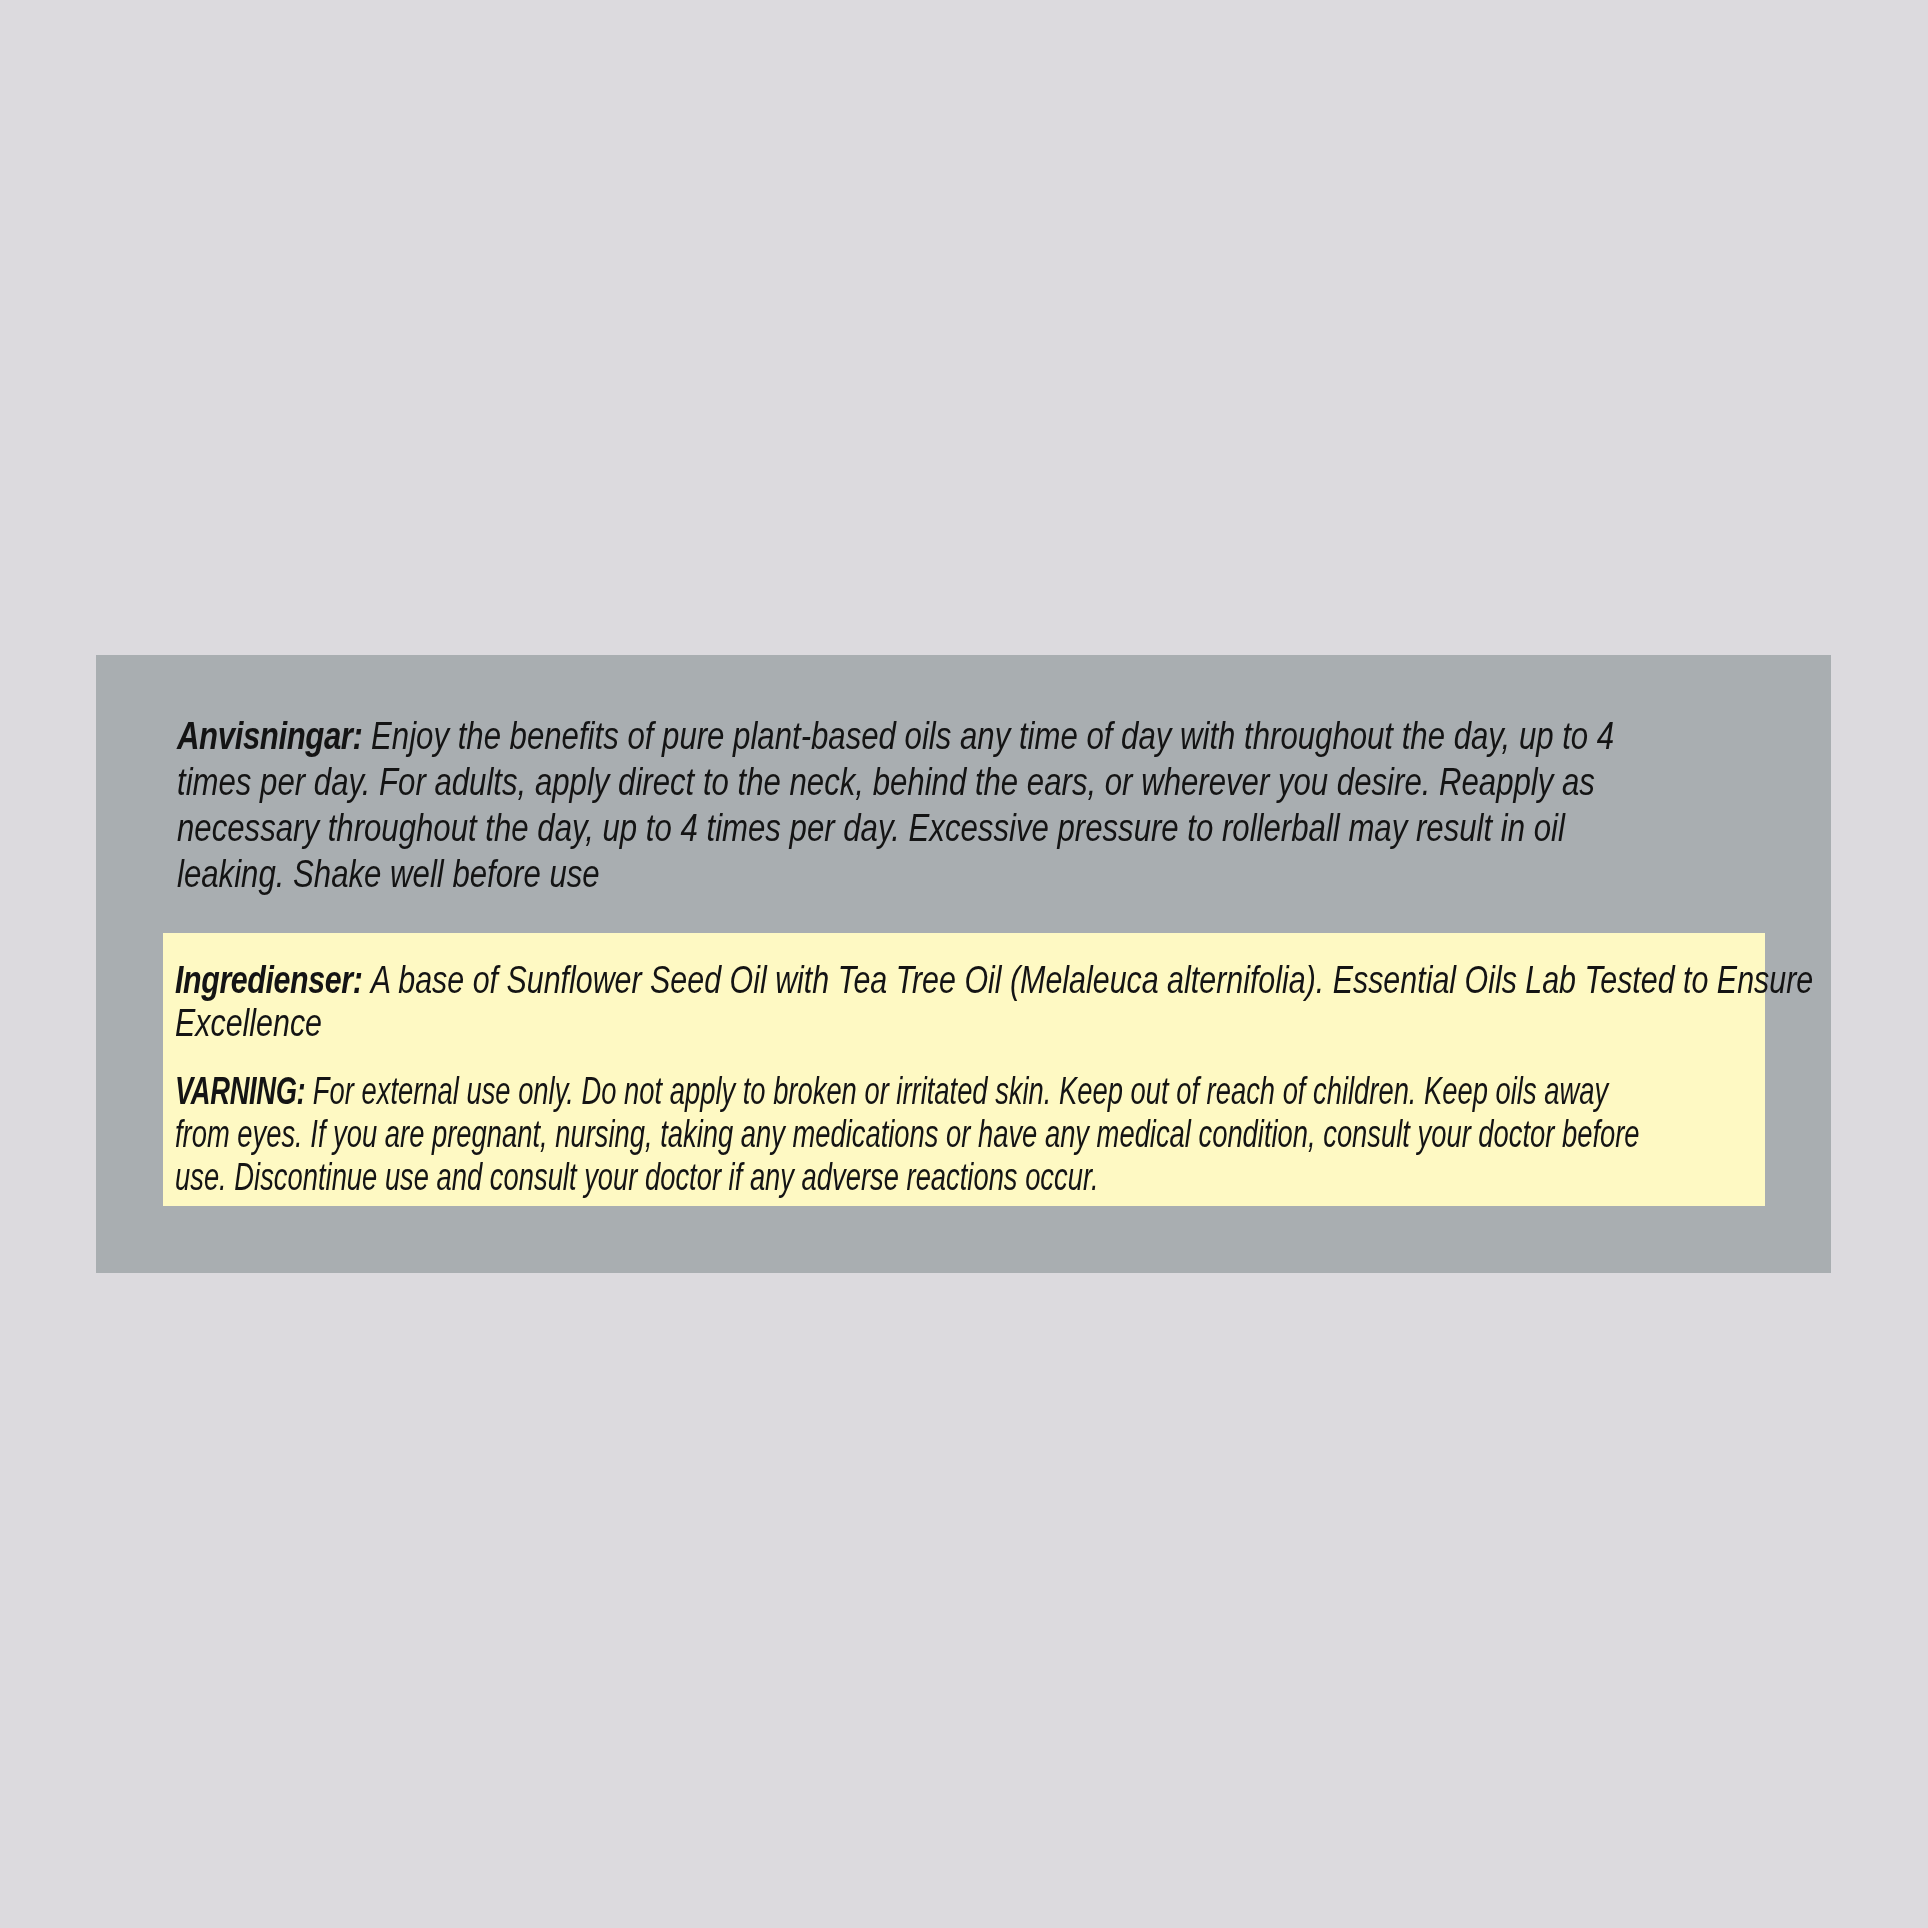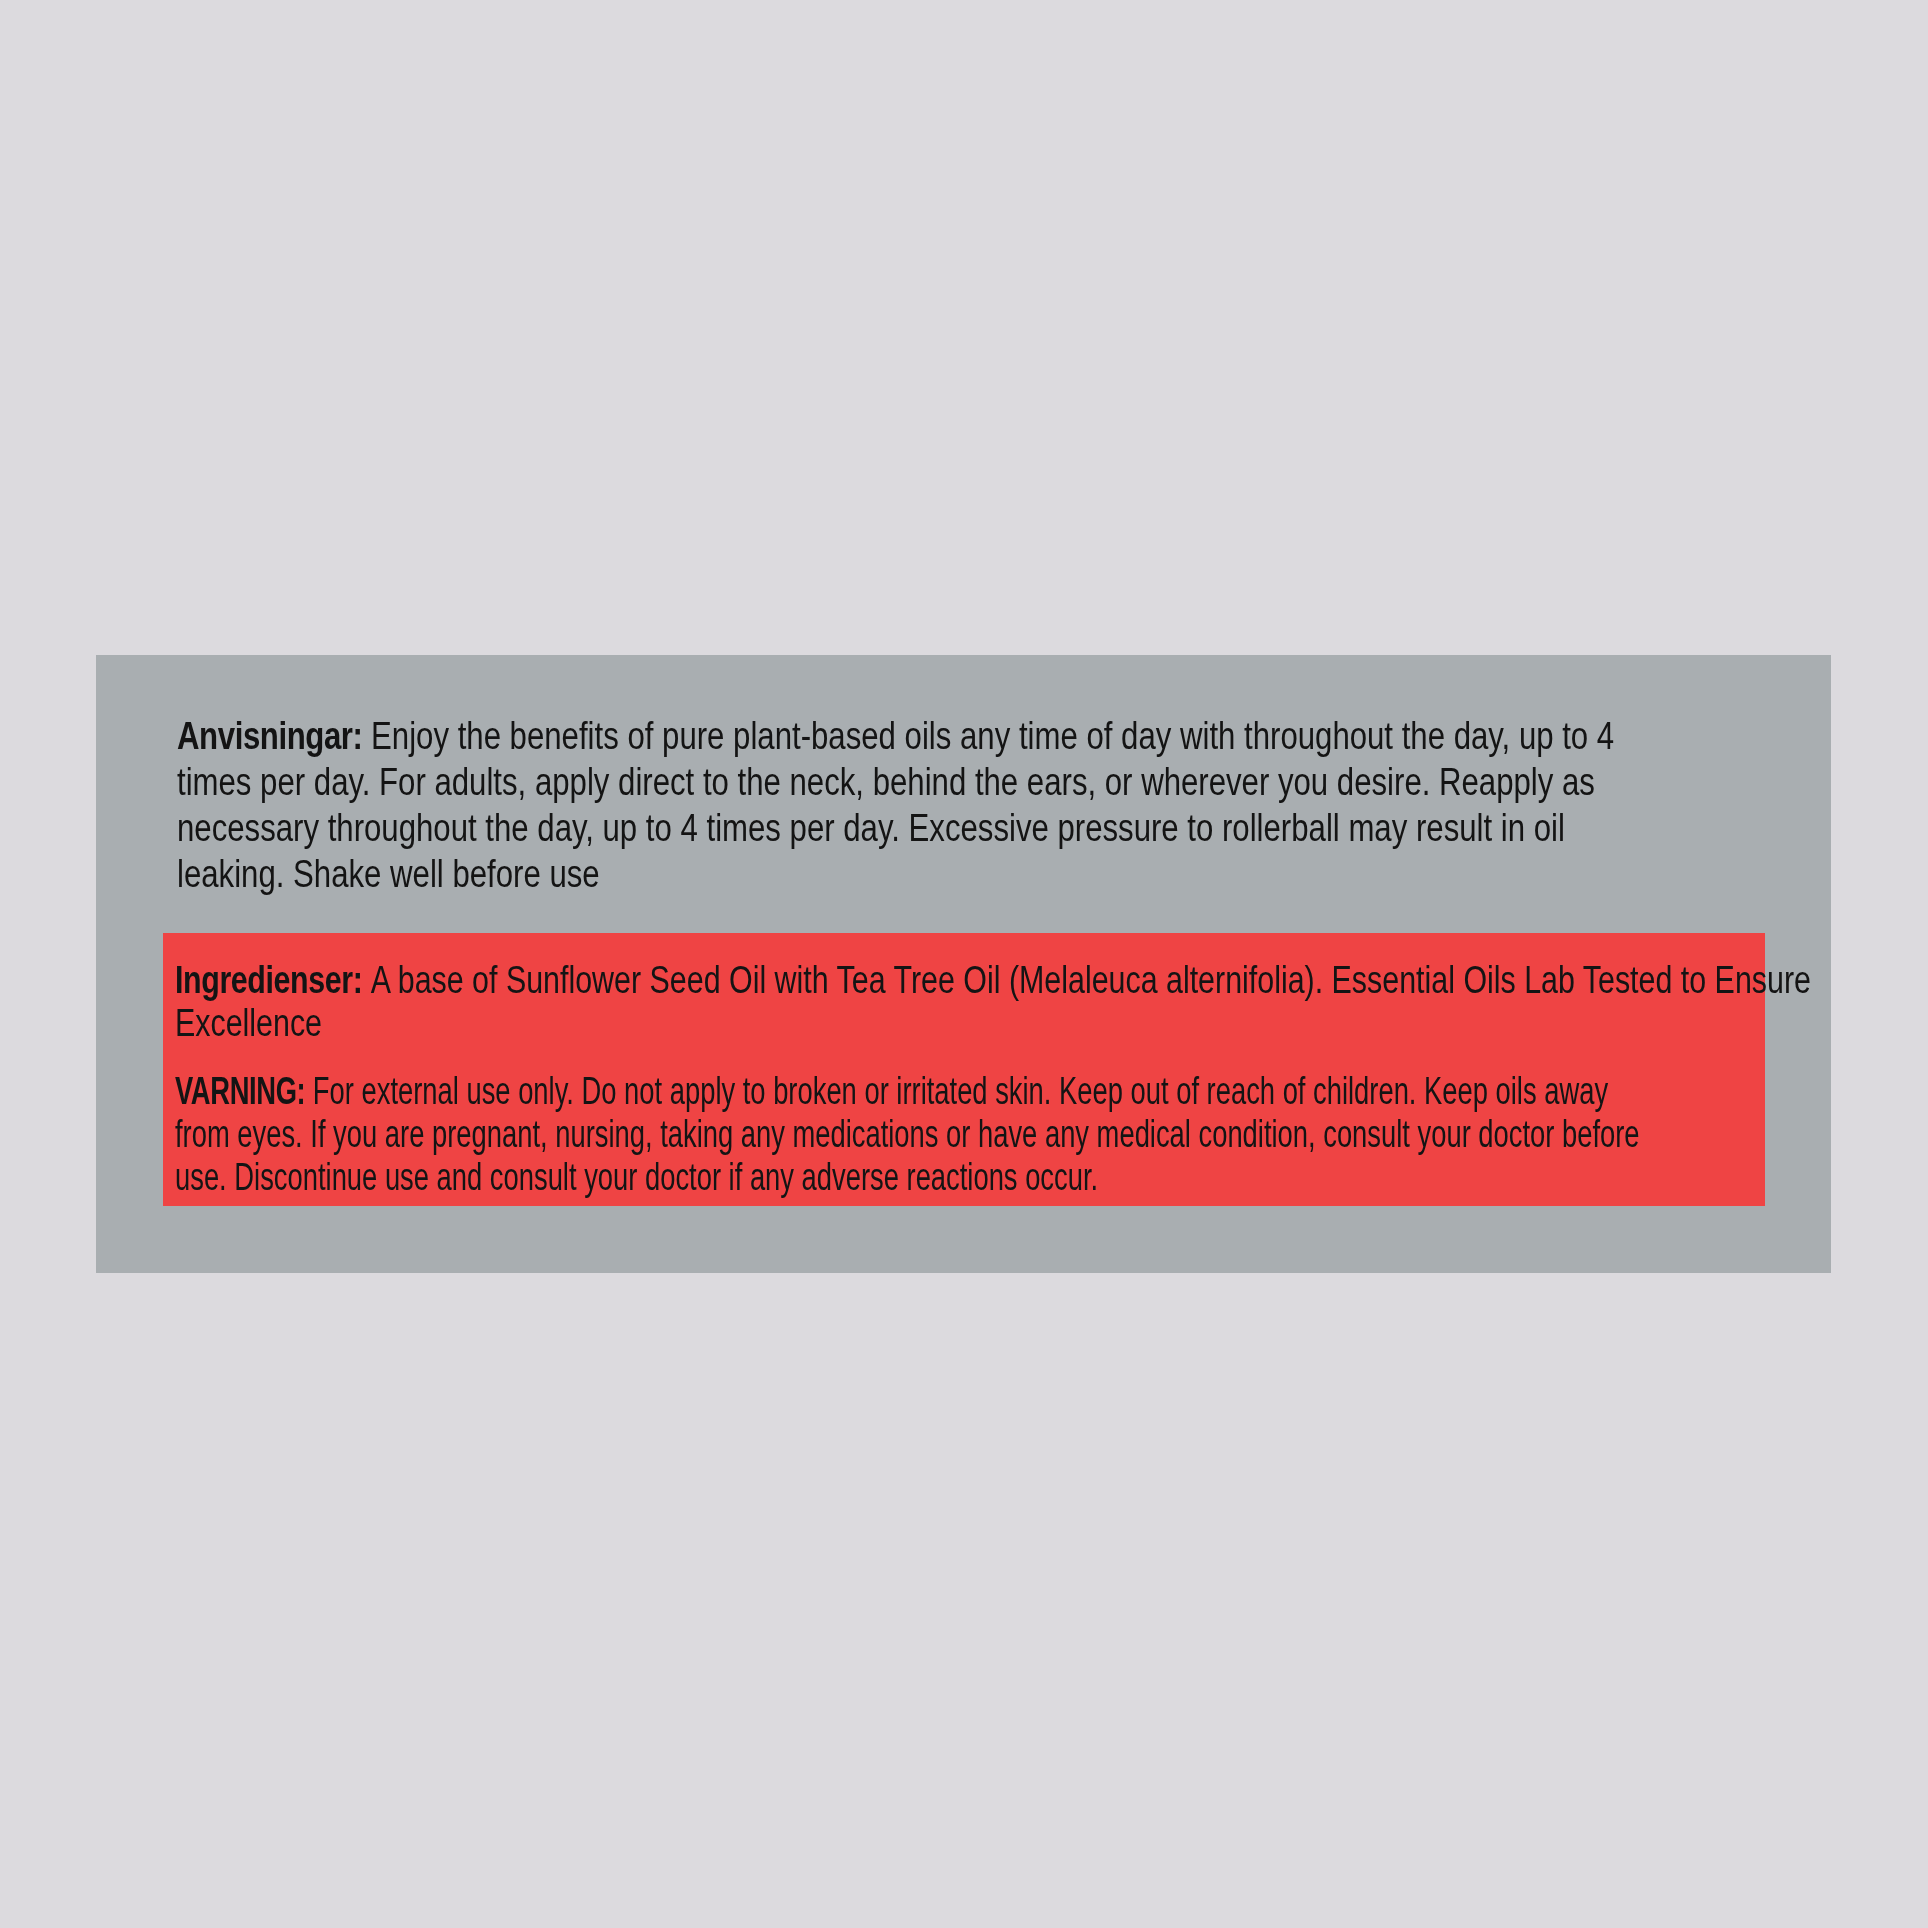--- a/index.html
+++ b/index.html
@@ -7,20 +7,21 @@
     padding: 0;
     background: #dcdade;
     font-family: "Liberation Sans", "DejaVu Sans", sans-serif;
   }
   .stage {
     position: relative;
     width: 1928px;
     height: 1928px;
     background: #dcdade;
     overflow: hidden;
+    font-style: italic;
   }
   .label-panel {
     position: absolute;
     left: 96px;
     top: 655px;
     width: 1735px;
     height: 618px;
     background: #a9aeb1;
   }
   .text-block {
@@ -42,21 +43,21 @@
     top: 58px;
     line-height: 46px;
     transform: scaleX(0.82);
   }
   .ingredients-card {
     position: absolute;
     left: 67px;
     top: 278px;
     width: 1602px;
     height: 273px;
-    background: #ef4444;
+    background: #fef9c3;
   }
   .card-inner {
     padding: 26px 0 0 12.2px;
   }
   .ingredients-block {
     line-height: 43px;
     transform: scaleX(0.80);
   }
   .warning-block {
     line-height: 43px;

